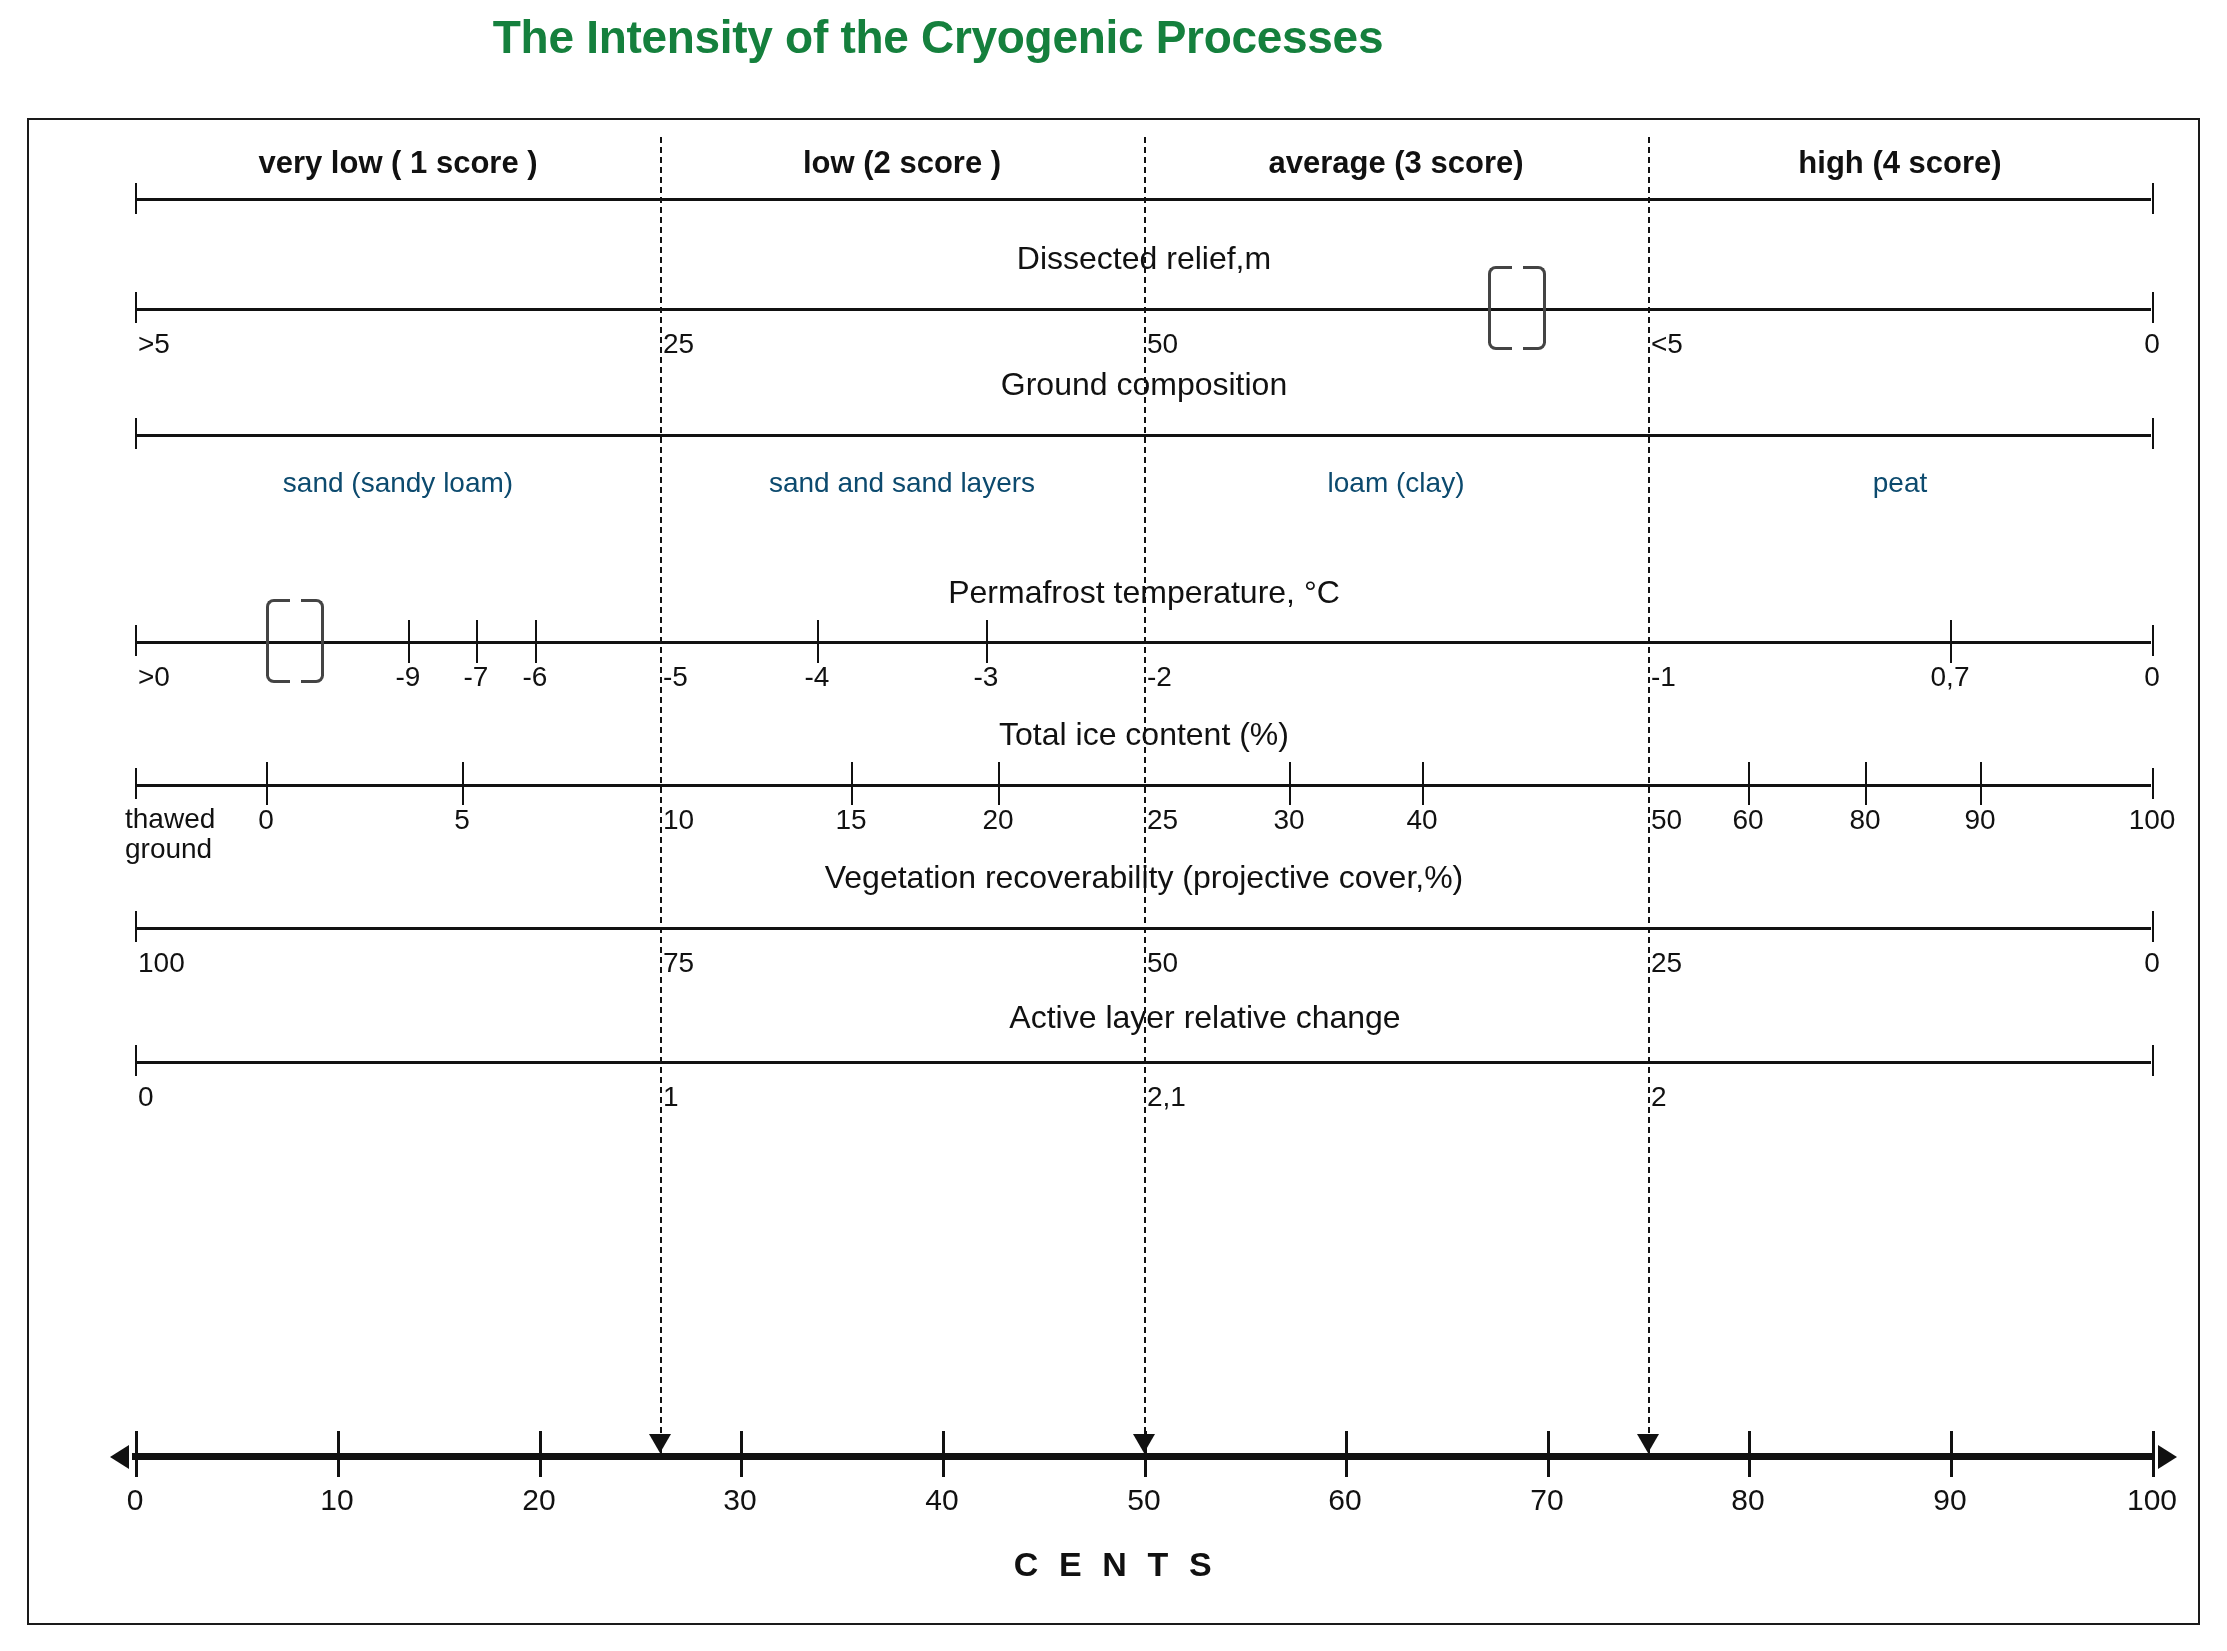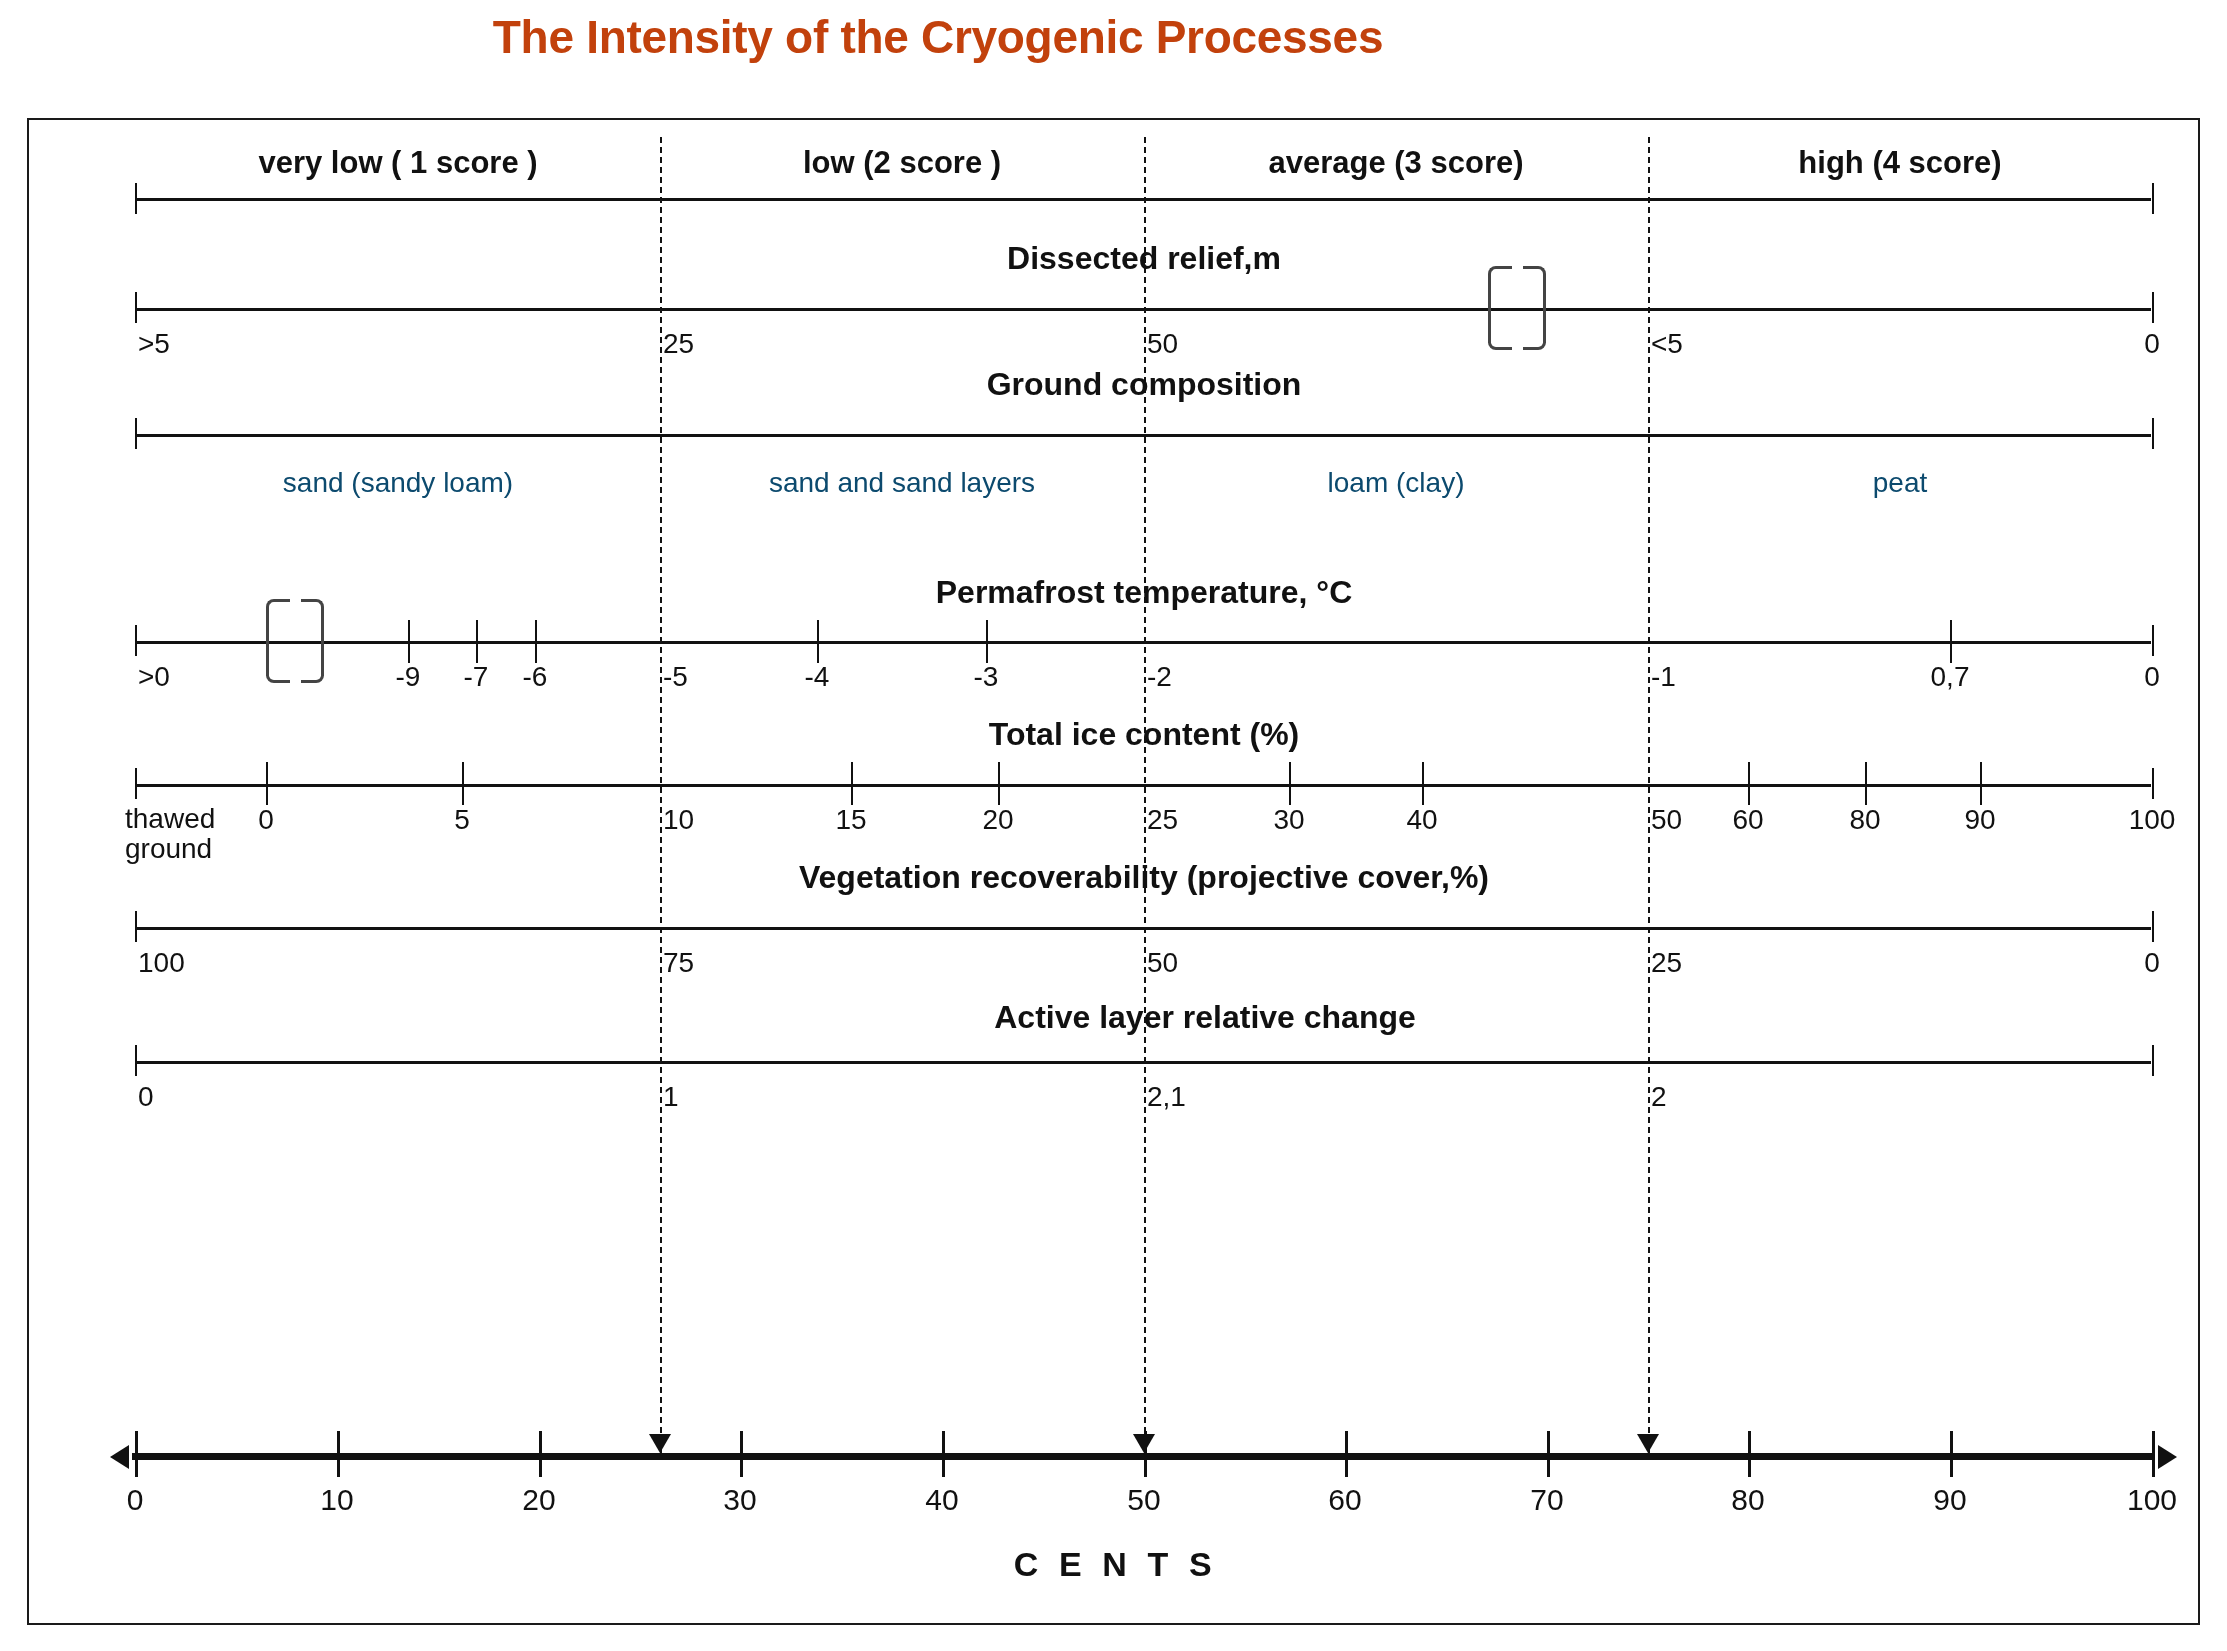--- a/index.html
+++ b/index.html
@@ -5,21 +5,21 @@
   html,body{margin:0;padding:0;background:#ffffff;}
   body{
     width:2227px;height:1651px;
     font-family:"Liberation Sans","DejaVu Sans",sans-serif;
     position:relative;overflow:hidden;
   }
   
   #chart-title{
     position:absolute;left:0;top:10px;width:1876px;
     text-align:center;
-    color:#c2410c;
+    color:#15803d;
     font-size:46px;font-weight:bold;
     letter-spacing:-0.3px;
   }
   
   #frame{
     position:absolute;left:27px;top:118px;
     width:2173px;height:1507px;
     border:2.8px solid #1a1a1a;
     background:#ffffff;
     box-sizing:border-box;
@@ -37,21 +37,21 @@
   }
   .tick-label{
     position:absolute;
     font-size:28px;color:#111111;
     white-space:nowrap;
     font-weight:normal;
   }
   .tick-label.center{transform:translateX(-50%);}
   .row-title{
     position:absolute;
-    font-size:32px;font-weight:bold;color:#111111;
+    font-size:32px;font-weight:normal;color:#111111;
     white-space:nowrap;transform:translateX(-50%);
   }
   .band-label{
     position:absolute;
     font-size:31px;font-weight:bold;color:#111111;
     white-space:nowrap;transform:translateX(-50%);
   }
   .cat-label{
     position:absolute;
     font-size:28px;color:#0c4a6e;

